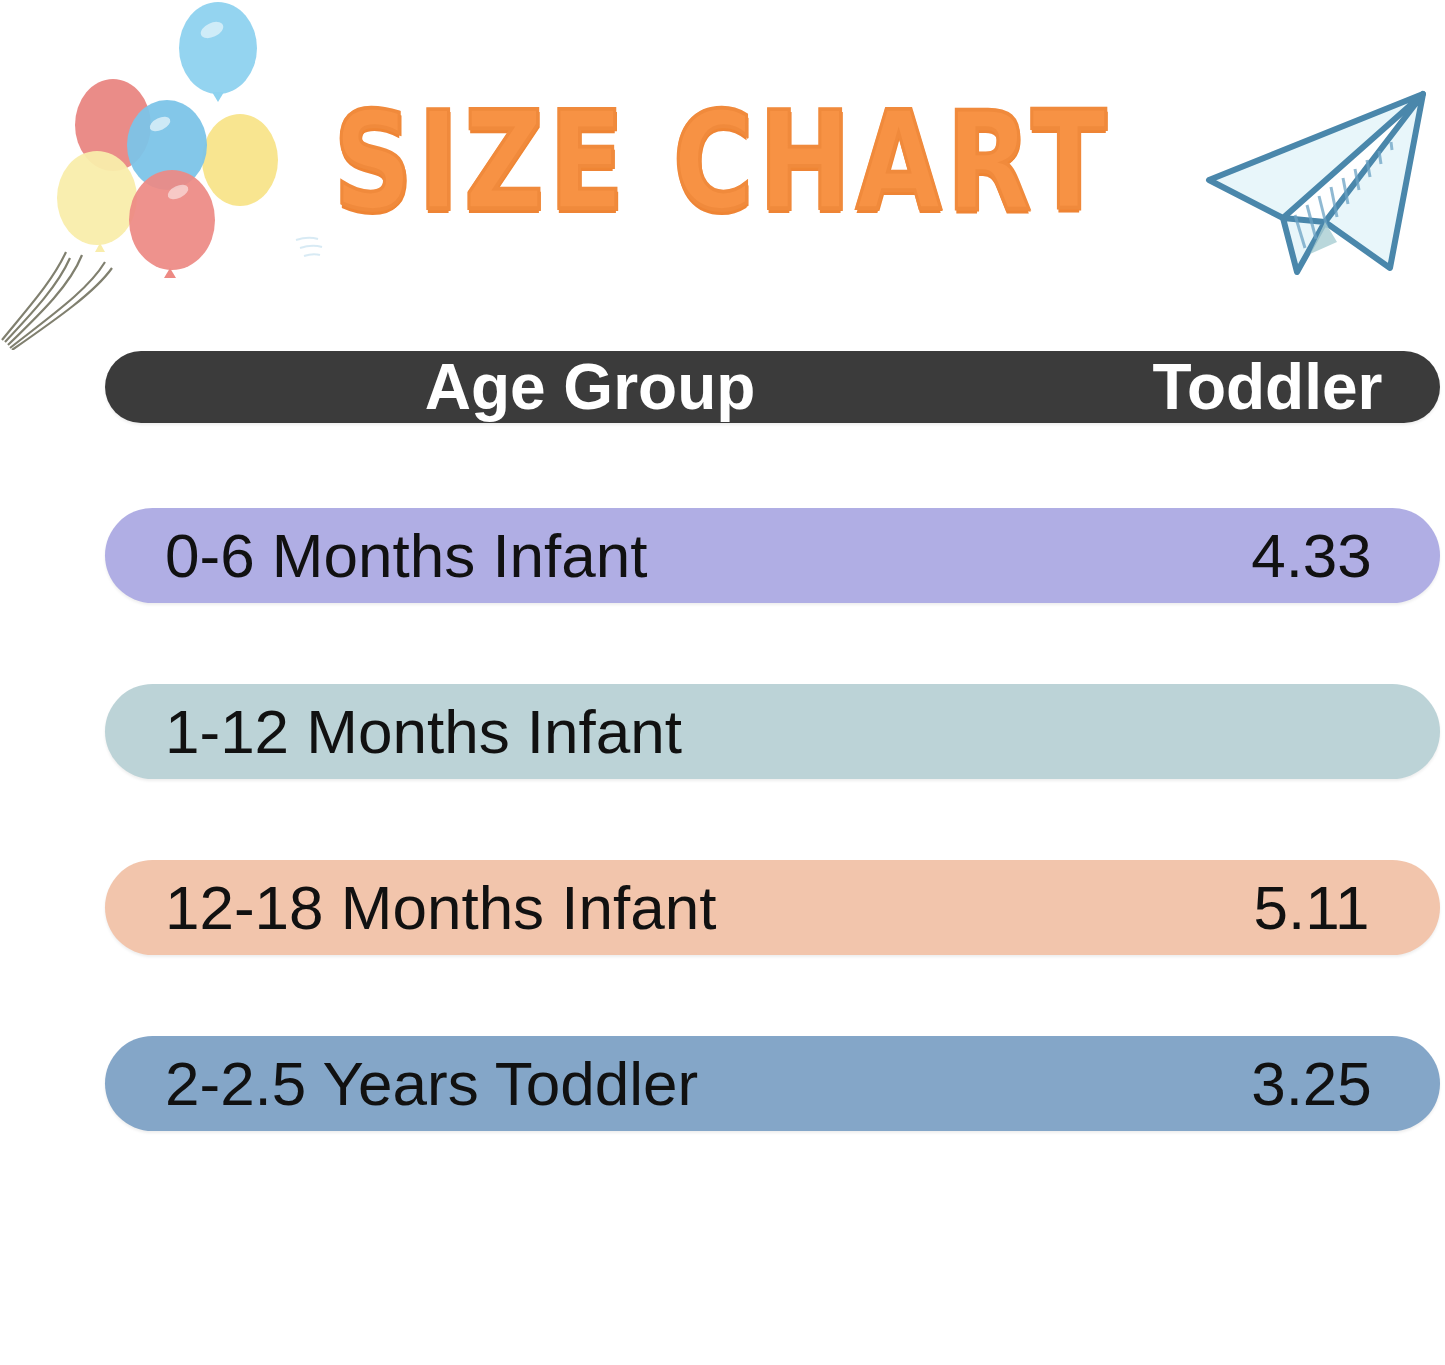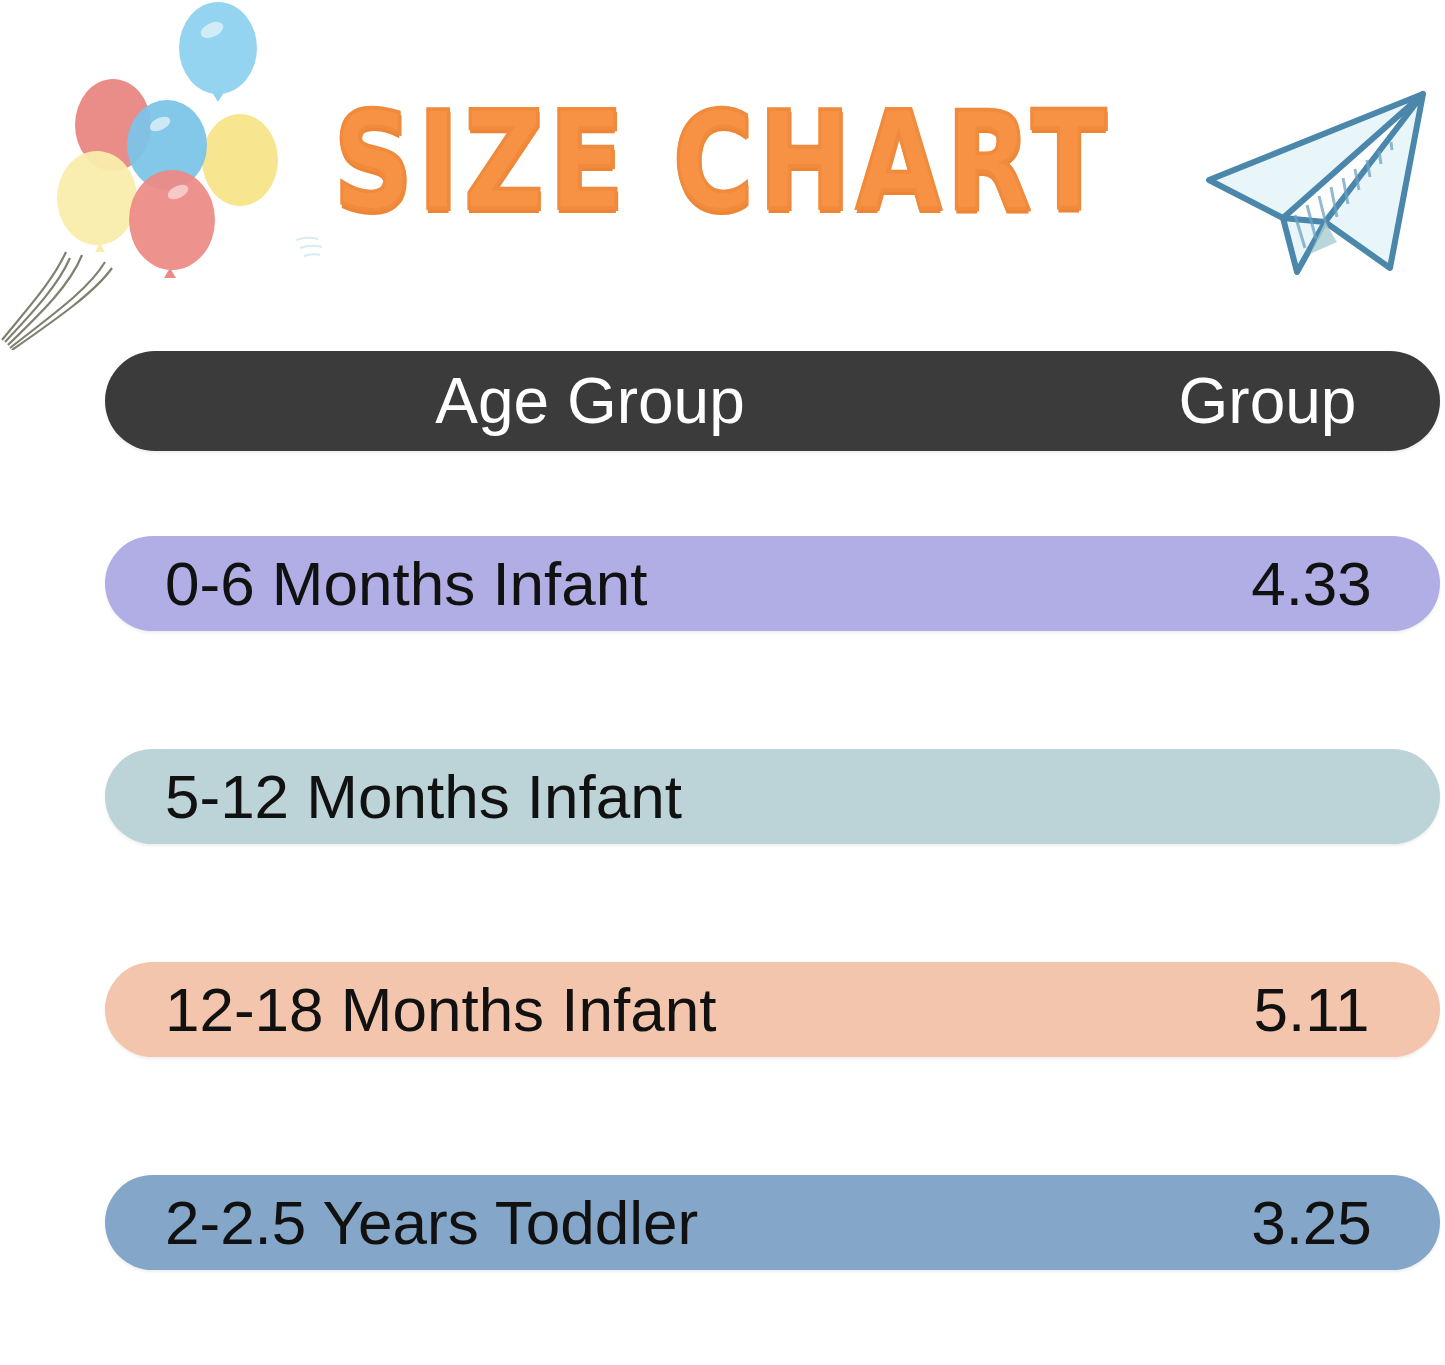--- a/index.html
+++ b/index.html
@@ -67,30 +67,31 @@
     width: 1335px;
   }
 
   .row {
     position: relative;
     box-sizing: border-box;
     height: 95px;
     border-radius: 48px;
     display: flex;
     align-items: center;
-    margin-bottom: 118px;
+    margin-bottom: 81px;
     box-shadow: 0 2px 3px rgba(0,0,0,0.07);
   }
   .row:last-child { margin-bottom: 0; }
 
   .row-header {
     background: #3b3b3b;
-    height: 100px;
+    height: 72px;
     border-radius: 50px;
     margin-bottom: 85px;
+    font-weight: bold;
   }
 
   .cell-label {
     position: absolute;
     left: 0;
     width: 1010px;
     font-size: 62px;
     color: #111111;
     white-space: nowrap;
   }
@@ -189,30 +190,30 @@
 </div>
 
 <div class="title-wrap">
   <span class="title-text">SIZE CHART</span>
 </div>
 
 <div class="chart-table">
 
   <div class="row row-header">
     <span class="cell-label">Age Group</span>
-    <span class="cell-value">Group</span>
+    <span class="cell-value">Toddler</span>
   </div>
 
   <div class="row row-data" style="background: rgb(176, 174, 228);">
     <span class="cell-label">0-6 Months Infant</span>
     <span class="cell-value">4.33</span>
   </div>
 
   <div class="row row-data" style="background: rgb(188, 211, 215);">
-    <span class="cell-label">5-12 Months Infant</span>
+    <span class="cell-label">1-12 Months Infant</span>
   </div>
 
   <div class="row row-data" style="background: rgb(242, 197, 172);">
     <span class="cell-label">12-18 Months Infant</span>
     <span class="cell-value">5.11</span>
   </div>
 
 
   <div class="row row-data" style="background: rgb(132, 166, 200);">
     <span class="cell-label">2-2.5 Years Toddler</span>

